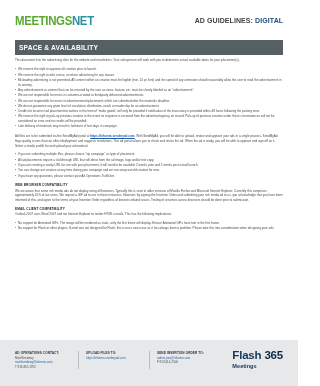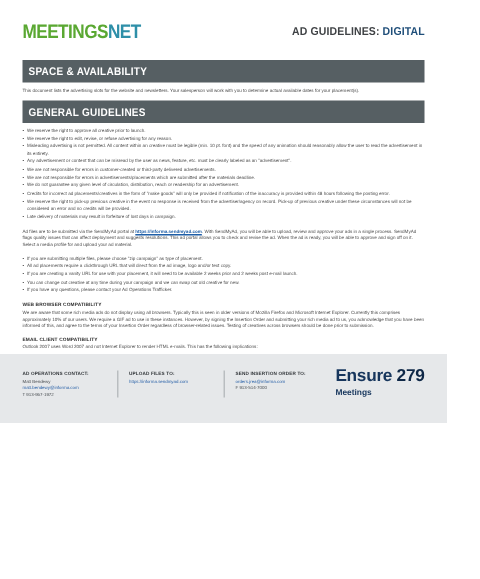--- a/index.html
+++ b/index.html
@@ -3,21 +3,21 @@
 <meta charset="utf-8">
 <style>
   html,body{margin:0;padding:0;}
   body{
     width:298px;height:386px;
     background:#ffffff;
     font-family:"Liberation Sans", sans-serif;
     color:#3b3b3b;
     overflow:hidden;
   }
-  .page{position:relative;width:298px;height:282px;background:#fff;box-sizing:border-box;}
+  .page{position:relative;width:298px;height:386px;background:#fff;box-sizing:border-box;}
 
   
   .header{
     height:40px;padding:0 15px;
     display:flex;align-items:center;justify-content:space-between;
     box-sizing:border-box;
   }
   .logo{font-size:13px;font-weight:bold;letter-spacing:-0.4px;
         font-family:"Liberation Sans Narrow","Liberation Sans",sans-serif;
         transform:scaleX(0.88);transform-origin:left center;white-space:nowrap;}
@@ -82,21 +82,20 @@
   </div>
 
   <div class="body-wrap">
 
     <div class="sec">
       <div class="bar"><span>SPACE &amp; AVAILABILITY</span></div>
       <p class="para">This document lists the advertising slots for the website and newsletters.  Your salesperson will work with you to determine actual available dates for your placement(s).</p>
     </div>
 
     <div class="sec">
-      <div class="bar"><span>GENERAL GUIDELINES</span></div>
       <ul class="bullets">
         <li>We reserve the right to approve all creative prior to launch.</li>
         <li>We reserve the right to edit, revise, or refuse advertising for any reason.</li>
         <li>Misleading advertising is not permitted. All content within an creative must be legible (min. 10 pt. font) and the speed of any animation should reasonably allow the user to read the advertisement in its entirety.</li>
         <li>Any advertisement or content that can be misread by the user as news, feature, etc. must be clearly labeled as an "advertisement".</li>
         <li>We are not responsible for errors in customer-created or third-party delivered advertisements.</li>
         <li>We are not responsible for errors in advertisements/placements which are submitted after the materials deadline.</li>
         <li>We do not guarantee any given level of circulation, distribution, reach or readership for an advertisement.</li>
         <li>Credits for incorrect ad placements/creatives in the form of "make goods" will only be provided if notification of the inaccuracy is provided within 48 hours following the posting error.</li>
         <li>We reserve the right to pick-up previous creative in the event no response is received from the advertiser/agency on record. Pick-up of previous creative under these circumstances will not be considered an error and no credits will be provided.</li>
@@ -147,18 +146,18 @@
 
       <div class="fcol sep">
         <h5>SEND INSERTION ORDER TO:</h5>
         <p class="blu">orders.jrea@informa.com</p>
         <p>F 913-514-7000</p>
       </div>
 
     </div>
 
     <div class="klogo">
-      <div class="k1"><span>Ensure</span> <em>279</em></div>
+      <div class="k1"><span>Flash</span> <em>365</em></div>
       <div class="k2">Meetings</div>
     </div>
   </div>
 
 </div>
 
 </body></html>

